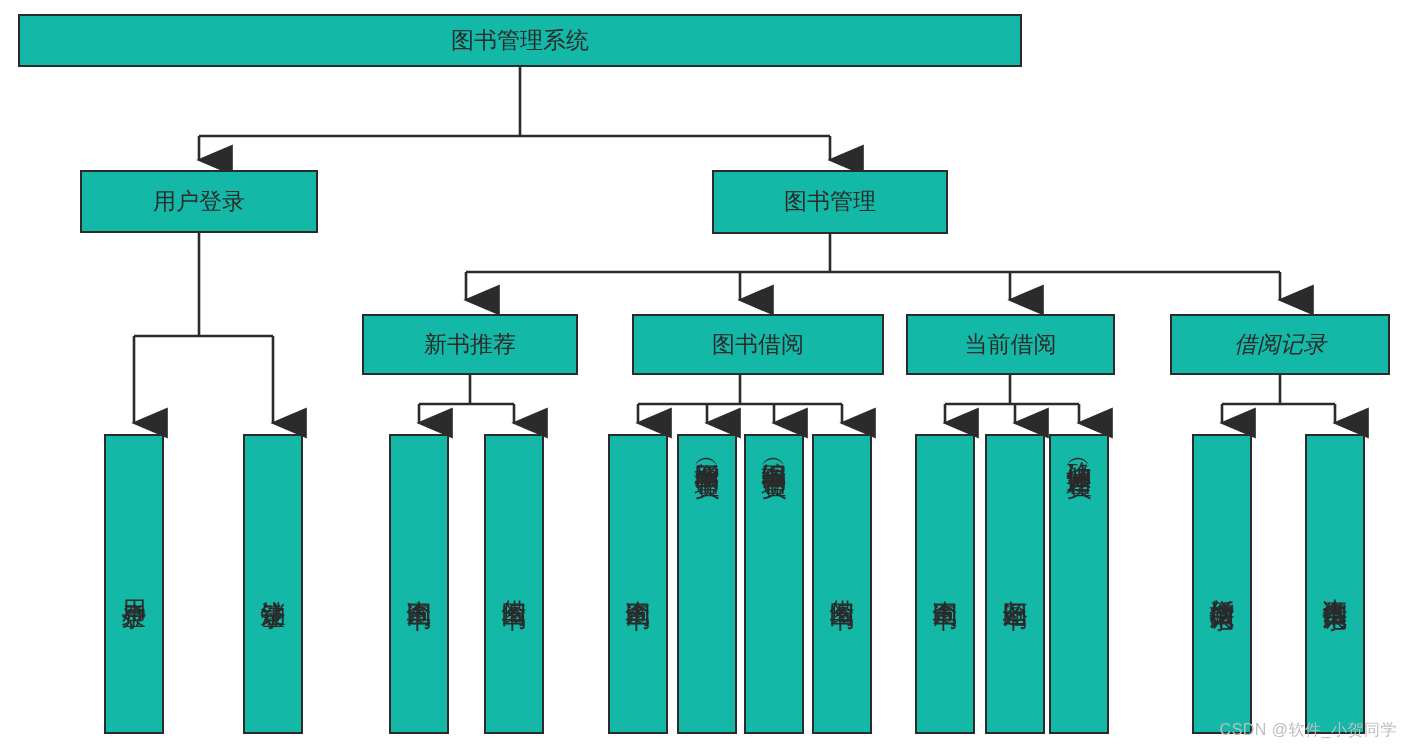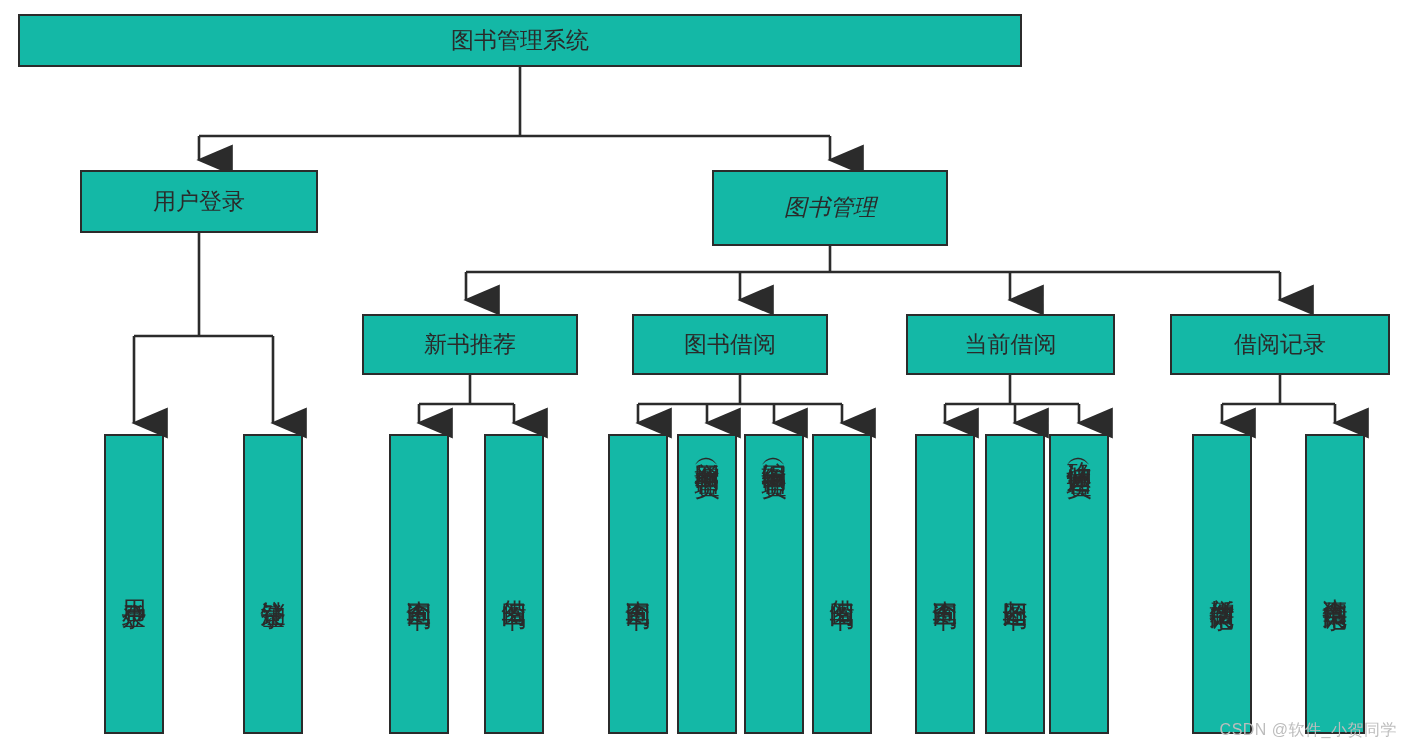--- a/index.html
+++ b/index.html
@@ -135,34 +135,34 @@
     </g>
   </svg>
 
   <div class="node root h" style="left:18px; top:14px; width:1004px; height:53px;">
     <span class="label">图书管理系统</span>
   </div>
 
   <div class="node h" style="left:80px; top:170px; width:238px; height:63px;">
     <span class="label">用户登录</span>
   </div>
-  <div class="node h" style="left:712px; top:170px; width:236px; height:76px;font-style:italic;">
+  <div class="node h" style="left:712px; top:170px; width:236px; height:64px;">
     <span class="label">图书管理</span>
   </div>
 
   <div class="node h" style="left:362px; top:314px; width:216px; height:61px;">
     <span class="label">新书推荐</span>
   </div>
-  <div class="node h" style="left:632px; top:314px; width:196px; height:61px;">
+  <div class="node h" style="left:632px; top:314px; width:252px; height:61px;">
     <span class="label">图书借阅</span>
   </div>
   <div class="node h" style="left:906px; top:314px; width:209px; height:61px;">
     <span class="label">当前借阅</span>
   </div>
-  <div class="node h" style="left:1170px; top:314px; width:220px; height:61px;">
+  <div class="node h" style="left:1170px; top:314px; width:220px; height:61px;font-style:italic;">
     <span class="label">借阅记录</span>
   </div>
 
   <div class="node v mid" style="left:104px; top:434px; width:60px; height:300px;">
     <span class="label">用户登录</span>
   </div>
   <div class="node v mid" style="left:243px; top:434px; width:60px; height:300px;">
     <span class="label">注销登录</span>
   </div>
 

